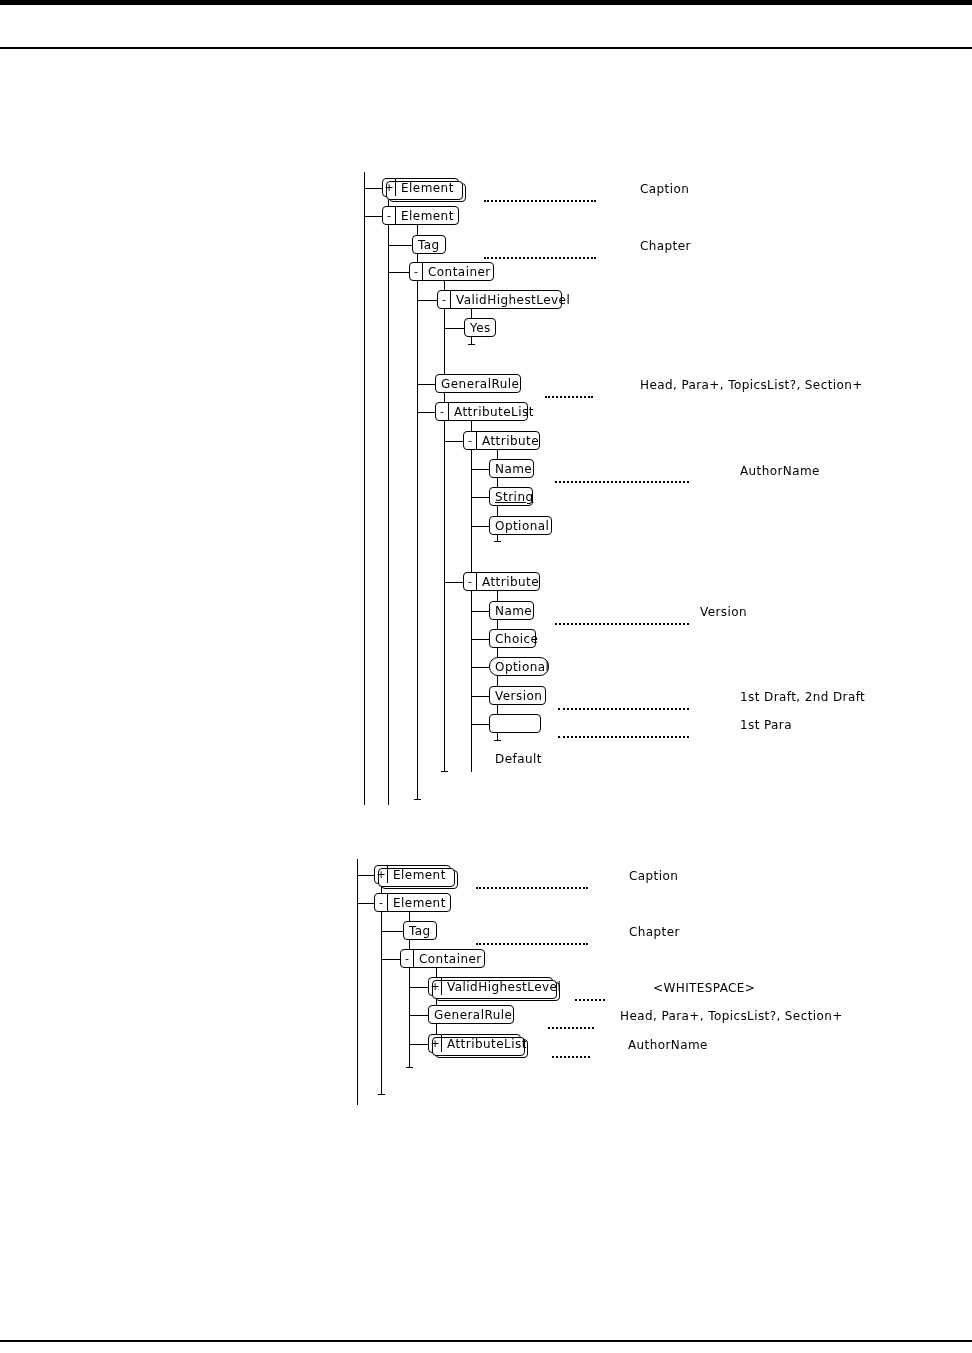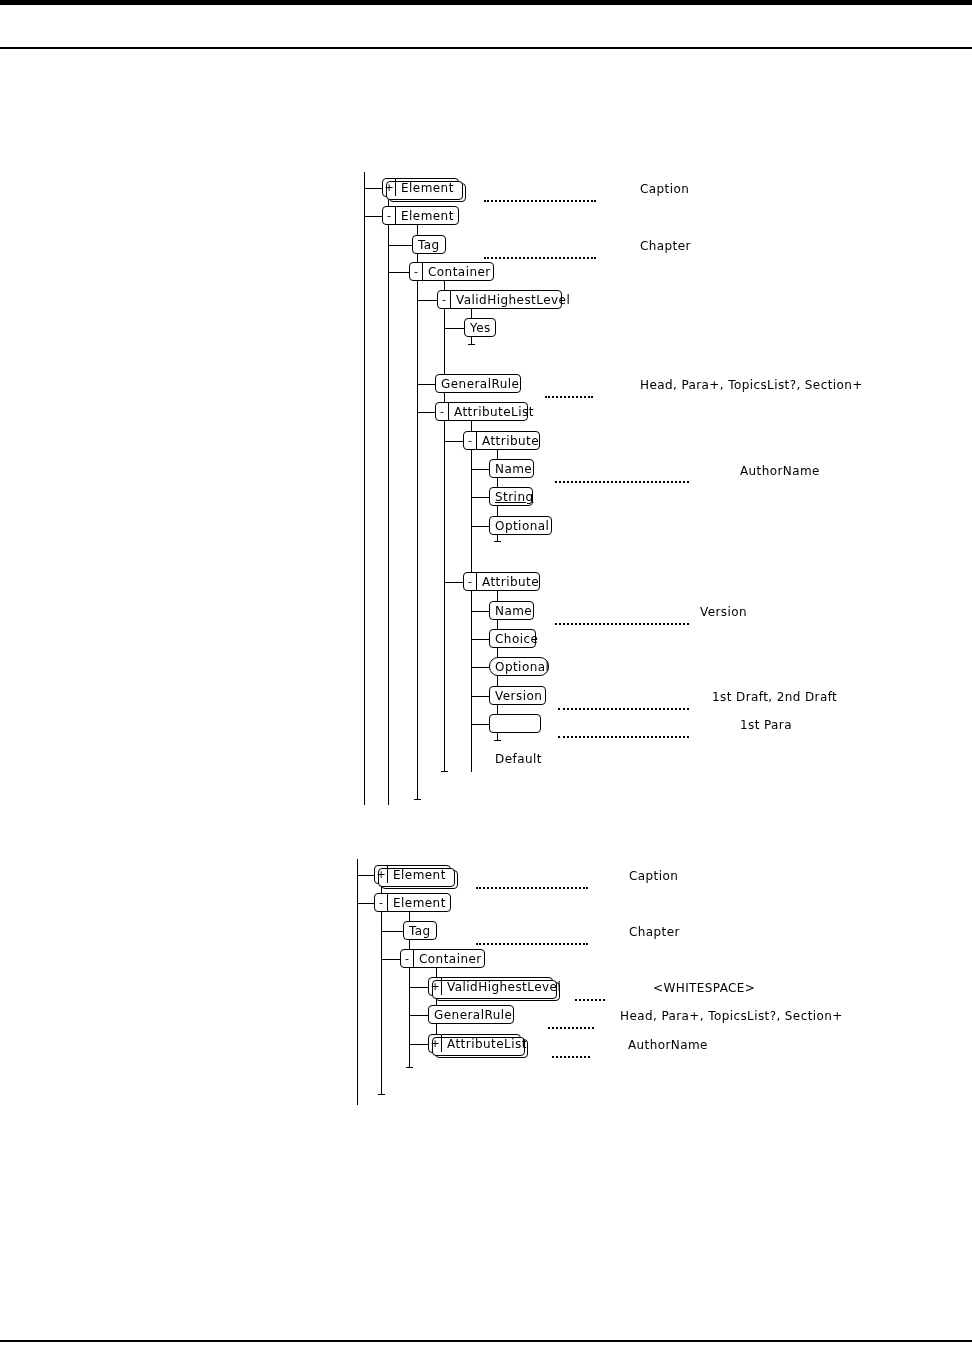--- a/index.html
+++ b/index.html
@@ -253,21 +253,21 @@
   <div class="leader" style="left:545px; top:385px; width:48px;"></div>
   <div class="caption" style="left:640px; top:379px;">Head, Para+, TopicsList?, Section+</div>
 
   <div class="leader" style="left:555px; top:470px; width:134px;"></div>
   <div class="caption" style="left:740px; top:465px;">AuthorName</div>
 
   <div class="leader" style="left:555px; top:612px; width:134px;"></div>
   <div class="caption" style="left:700px; top:606px;">Version</div>
 
   <div class="leader" style="left:558px; top:697px; width:131px;"></div>
-  <div class="caption" style="left:712px; top:691px;">1st Draft, 2nd Draft</div>
+  <div class="caption" style="left:740px; top:691px;">1st Draft, 2nd Draft</div>
 
   <div class="leader" style="left:558px; top:725px; width:131px;"></div>
   <div class="caption" style="left:740px; top:719px;">1st Para</div>
 </div>
 
 <div class="diagram">
 
   <div class="vline" style="left:357px; top:859px;  height:246px;"></div>
   <div class="vline" style="left:381px; top:875px;  height:220px;"></div>
   <div class="foot" style="left:378px; top:1094px;"></div>

